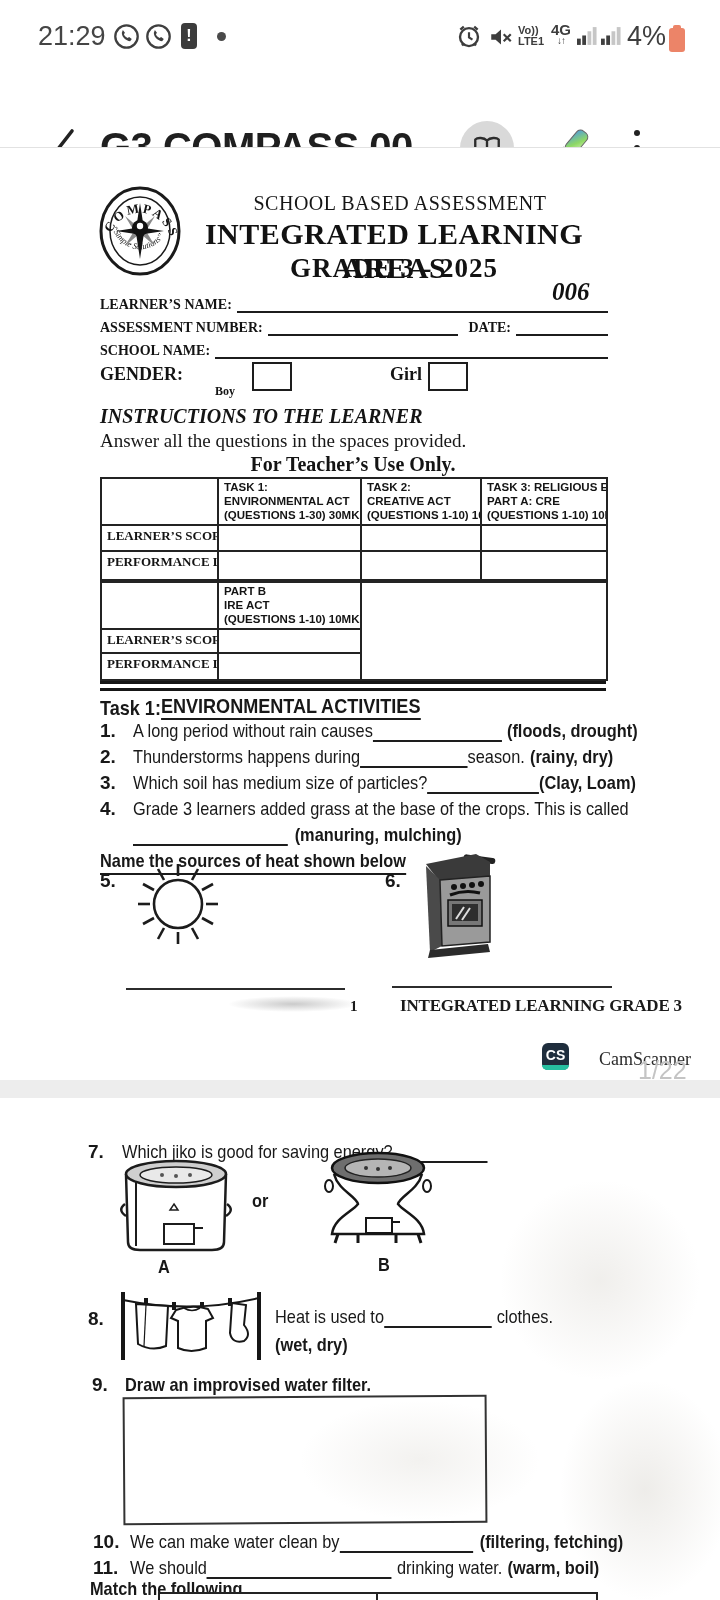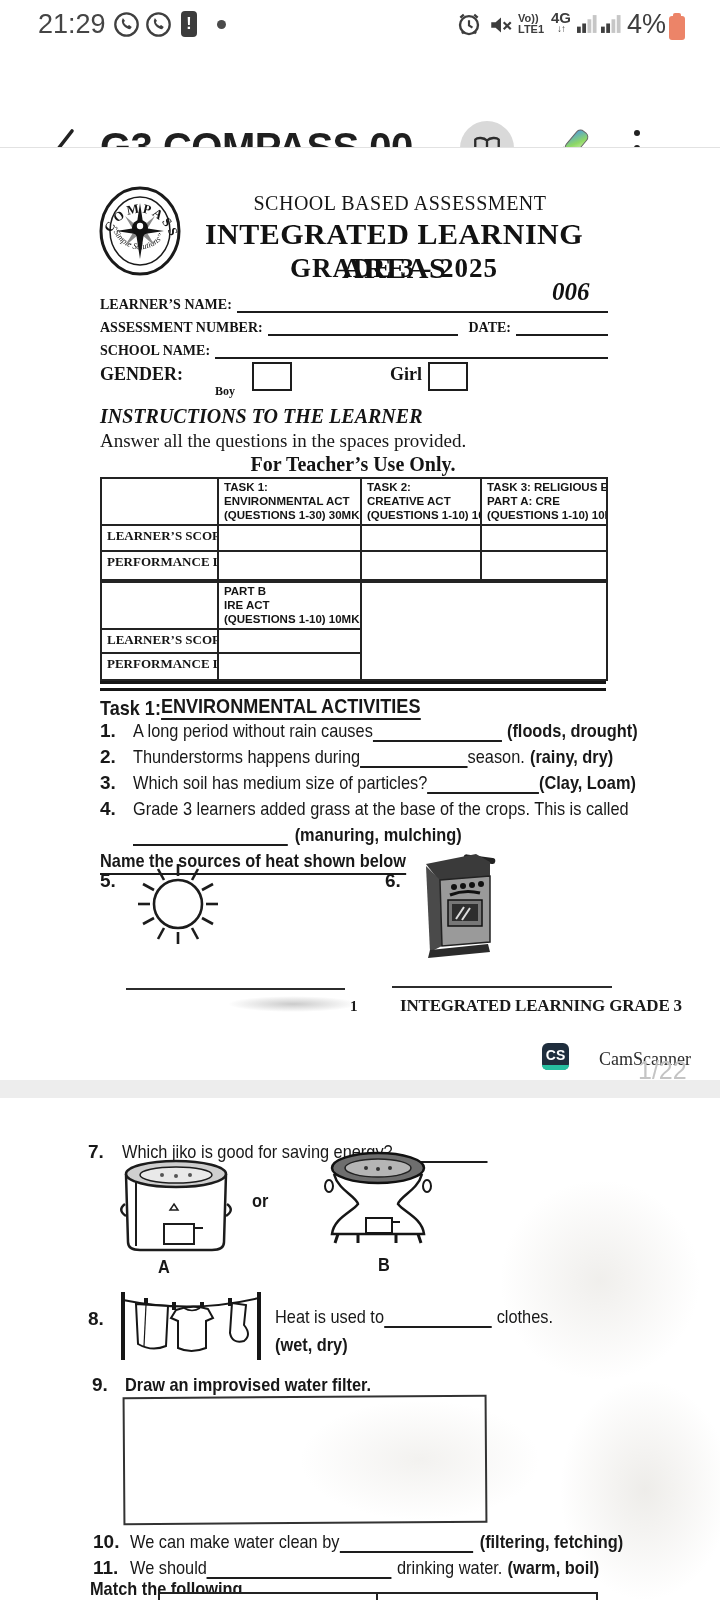--- a/index.html
+++ b/index.html
@@ -40,21 +40,21 @@
   .cs-box{position:absolute;width:27px;height:27px;border-radius:6px;background:#1f2e3d;display:flex;align-items:center;justify-content:center}
   .cs-teal{position:absolute;left:0;bottom:0;width:27px;height:5px;background:#27bfa0;border-radius:0 0 6px 6px}
   .smudge{position:absolute;border-radius:50%;pointer-events:none}
   .mhead{font-family:"Liberation Sans",sans-serif;font-weight:bold;font-size:19px;color:#161616}
 </style>
 </head>
 <body>
 
 <div class="screen">
 
-  <div class="abs" style="left:0;top:0;width:600px;height:50px">
+  <div class="abs" style="left:0;top:12px;width:600px;height:50px">
     <div class="abs sb-time" style="left:38px;top:9px">21:29</div>
     <svg class="abs" style="left:113px;top:11px" width="27" height="27" viewBox="0 0 26 26">
       <circle cx="13" cy="13" r="10.8" fill="none" stroke="#3f3f3f" stroke-width="2.2"></circle>
       <path d="M8.5 9.5c0 4.2 4 8 8 8l1.6-2.1-2.6-2-1.4 1c-1.6-.6-3-2-3.6-3.6l1-1.4-2-2.6z" fill="#3f3f3f"></path>
     </svg>
     <svg class="abs" style="left:145px;top:11px" width="27" height="27" viewBox="0 0 26 26">
       <circle cx="13" cy="13" r="10.8" fill="none" stroke="#3f3f3f" stroke-width="2.2"></circle>
       <path d="M8.5 9.5c0 4.2 4 8 8 8l1.6-2.1-2.6-2-1.4 1c-1.6-.6-3-2-3.6-3.6l1-1.4-2-2.6z" fill="#3f3f3f"></path>
     </svg>
     <div class="abs" style="left:181px;top:11px;width:16px;height:26px;border-radius:4px;background:#3c3c3c;color:#fff;font-weight:bold;font-size:16px;display:flex;align-items:center;justify-content:center">!</div>

